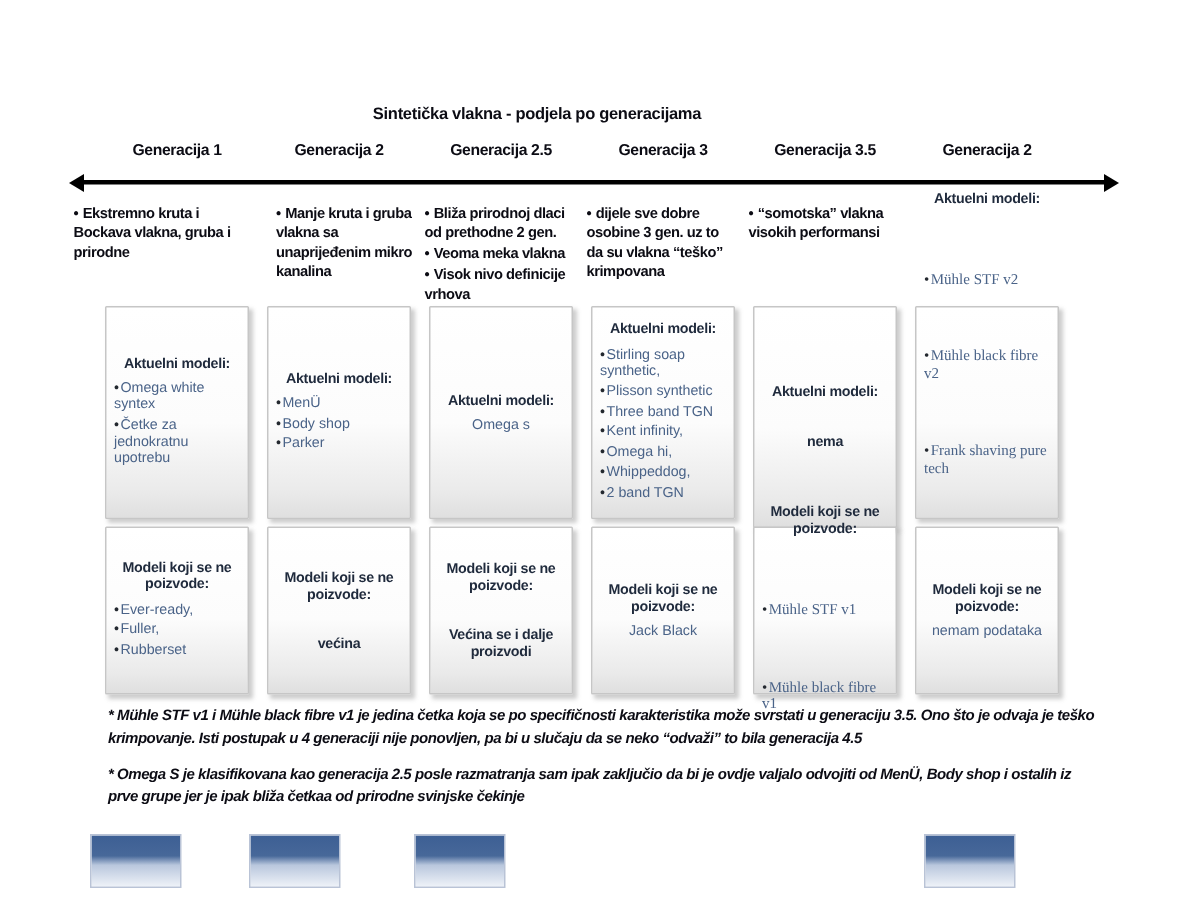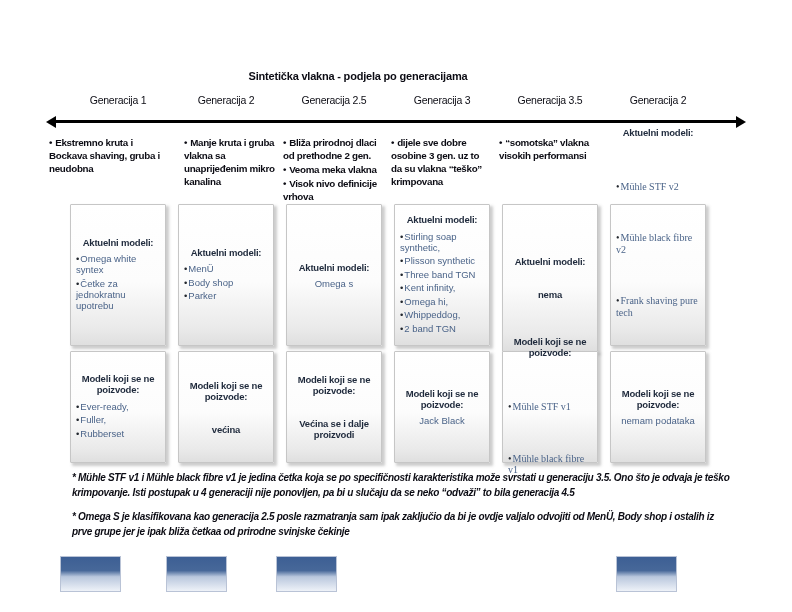--- a/index.html
+++ b/index.html
@@ -11,21 +11,21 @@
   .slide-title {
     position:absolute; top:70px; left:0; width:716px; text-align:center;
     font-size:11px; font-weight:bold; letter-spacing:-0.2px; color:#0c0c14;
   }
   .grid {
     position:absolute; left:64px; display:grid;
     grid-template-columns:repeat(6,108px);
   }
   #headers { top:94px; }
   .gen-header {
-    text-align:center; font-weight:normal; font-size:10.5px;
+    text-align:center; font-weight:bold; font-size:10.5px;
     letter-spacing:-0.25px; color:#0c0c14;
   }
   .timeline {
     position:absolute; top:120px; left:56px; width:680px; height:3px;
     background:#000;
   }
   .timeline::before {
     content:""; position:absolute; left:-10px; top:-4.5px;
     border:6px solid transparent; border-right:10px solid #000; border-left:none;
   }
@@ -94,21 +94,21 @@
   <div class="gen-header">Generacija 3</div>
   <div class="gen-header">Generacija 3.5</div>
   <div class="gen-header">Generacija 2</div>
 </div>
 
 <div class="timeline"></div>
 
 <div class="grid" id="descs">
   <div class="desc-cell">
       <ul>
-        <li class="desc-line">Ekstremno kruta i Bockava shaving, gruba i neudobna</li>
+        <li class="desc-line">Ekstremno kruta i Bockava vlakna, gruba i prirodne</li>
       </ul>
     </div>
   <div class="desc-cell">
       <ul>
         <li class="desc-line">Manje kruta i gruba vlakna sa unaprijeđenim mikro kanalina</li>
       </ul>
     </div>
   <div class="desc-cell">
       <ul>
         <li class="desc-line">Bliža prirodnoj dlaci od prethodne 2 gen.</li>

